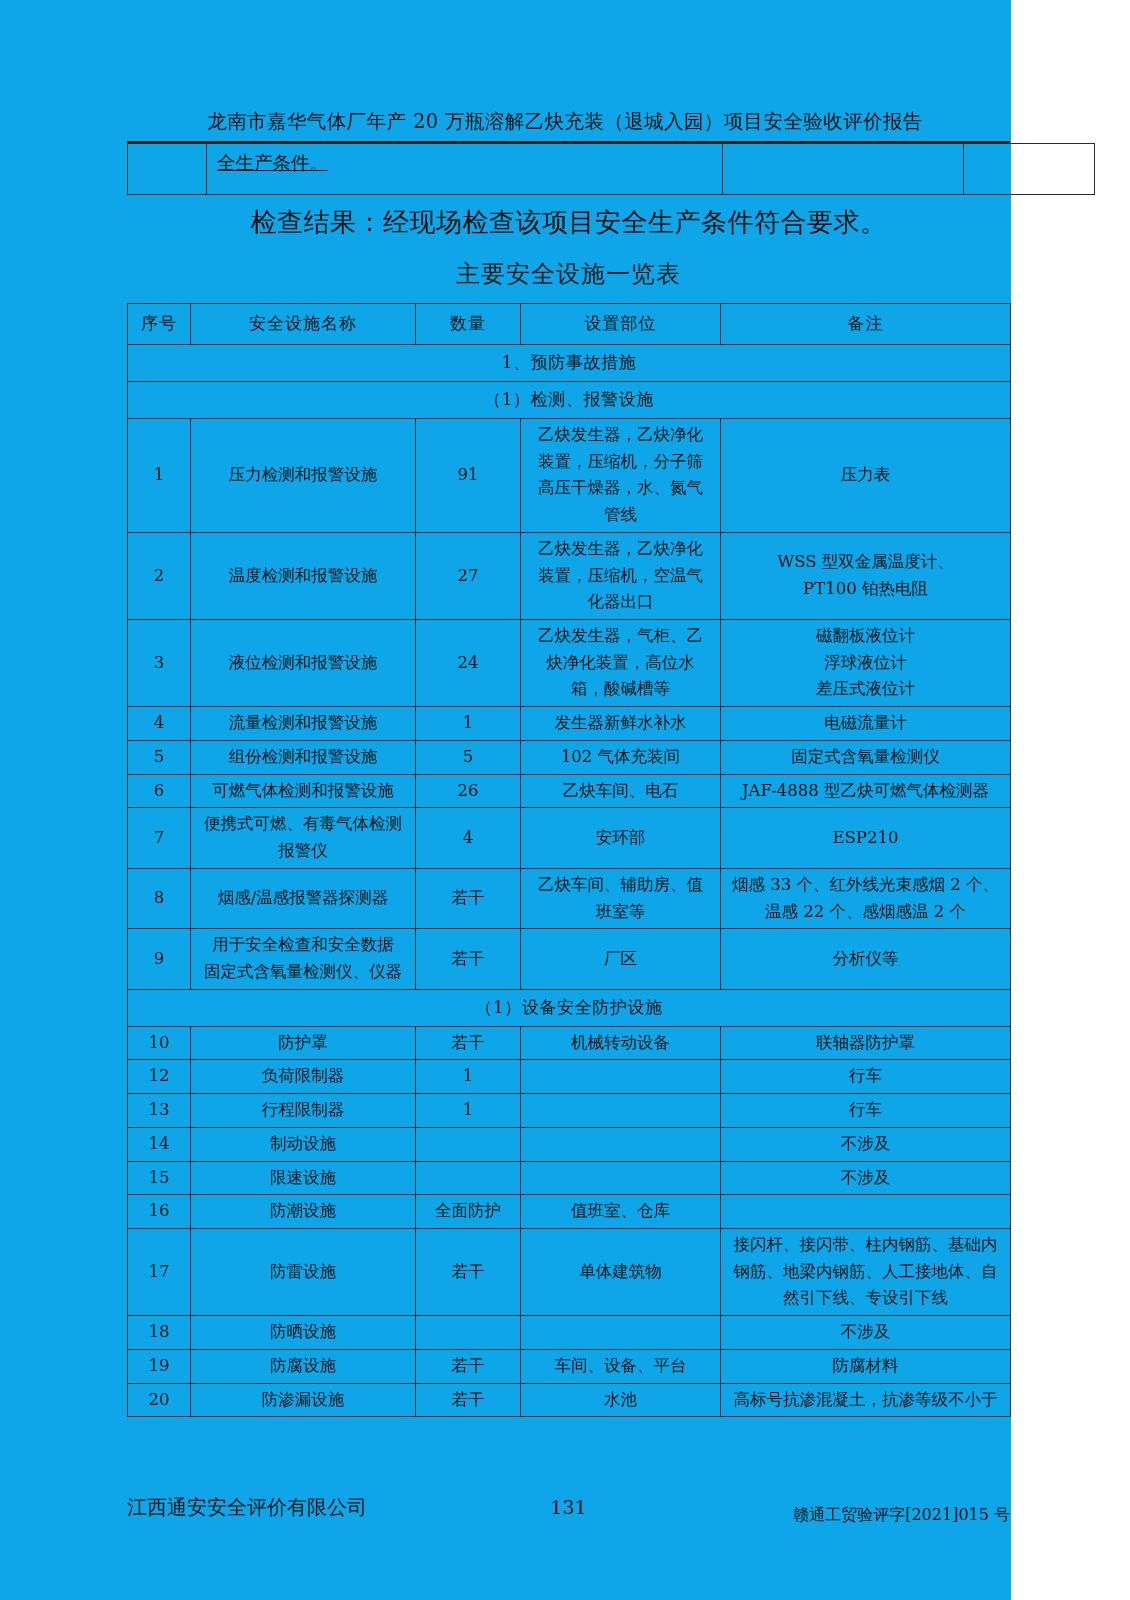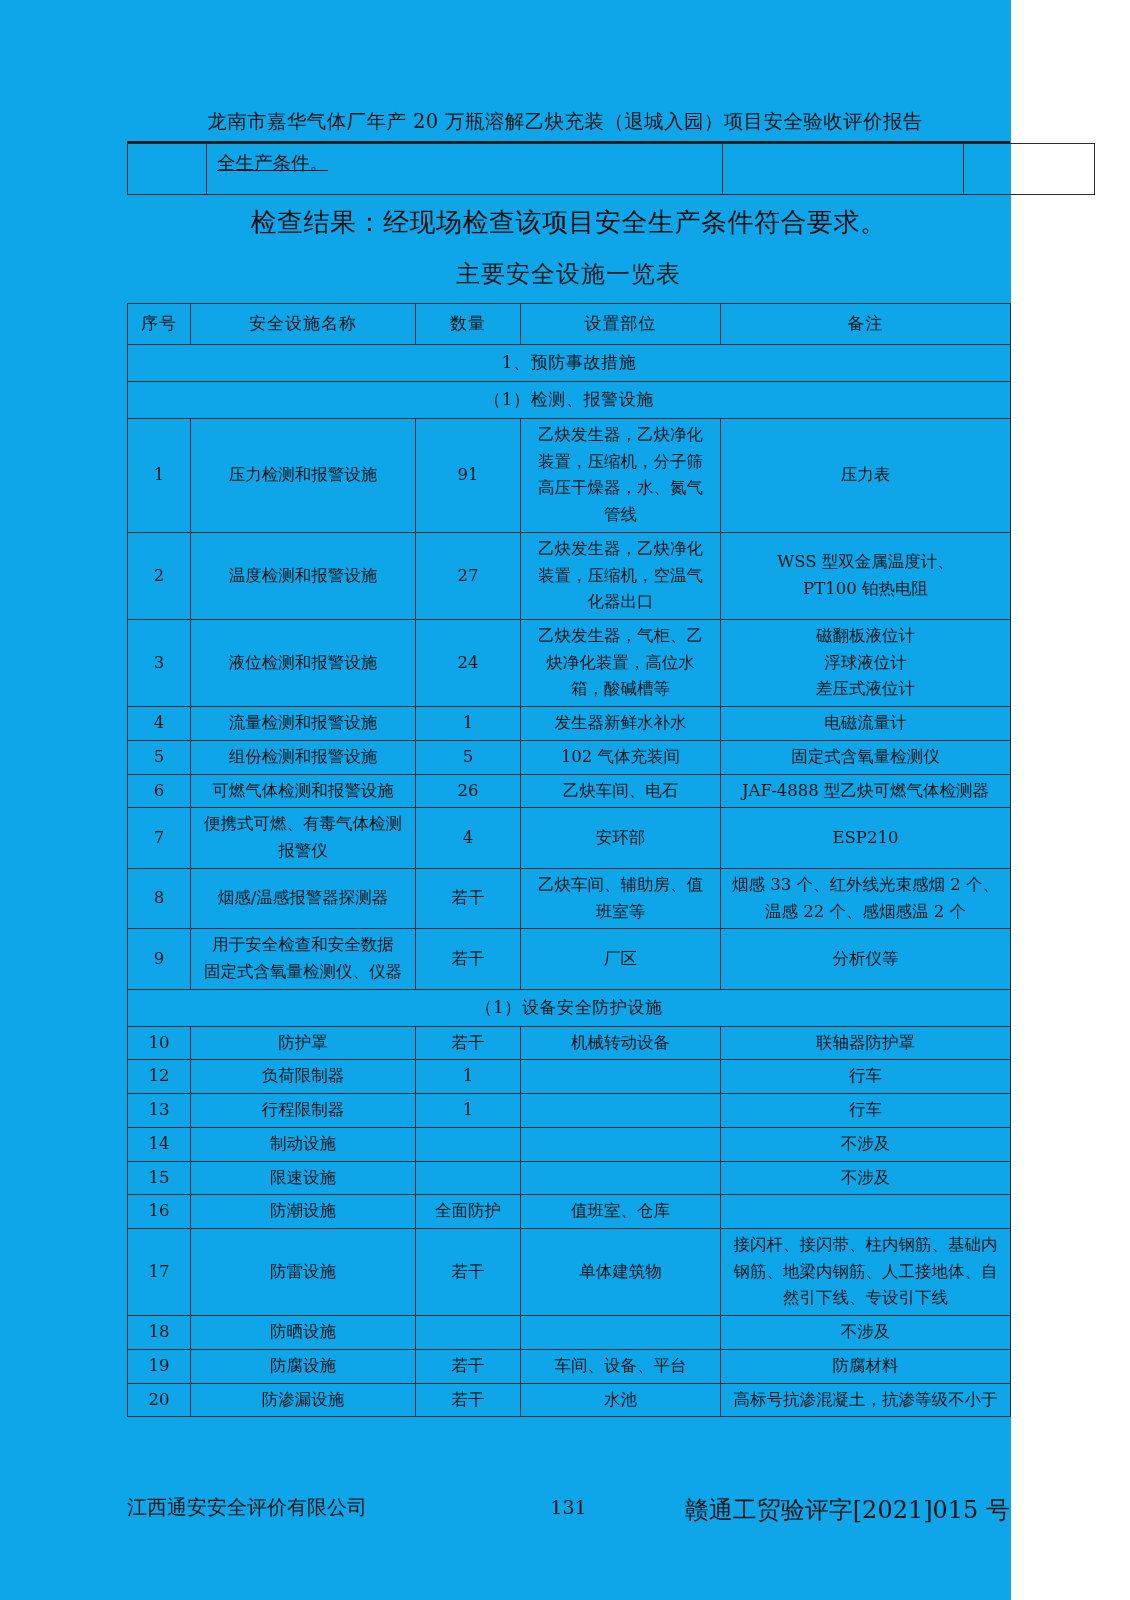--- a/index.html
+++ b/index.html
@@ -138,22 +138,22 @@
   }
   .footer .f-left {
     position: absolute; left: 0; top: 0;
     font-size: 20px; color: #141414; white-space: nowrap;
   }
   .footer .f-center {
     position: absolute; left: 0; top: 2px; width: 883px;
     text-align: center; font-size: 19px; color: #141414;
   }
   .footer .f-right {
-    position: absolute; right: 0; top: 0;
-    font-size: 24px; color: #141414; white-space: nowrap;
+    position: absolute; right: 0; top: 11px;
+    font-size: 16px; color: #141414; white-space: nowrap;
   }
 </style>
 </head>
 <body>
 
 <div class="page">
 
   <div class="run-header">龙南市嘉华气体厂年产 20 万瓶溶解乙炔充装（退城入园）项目安全验收评价报告</div>
 
   <div class="frag-top-rule"></div>

